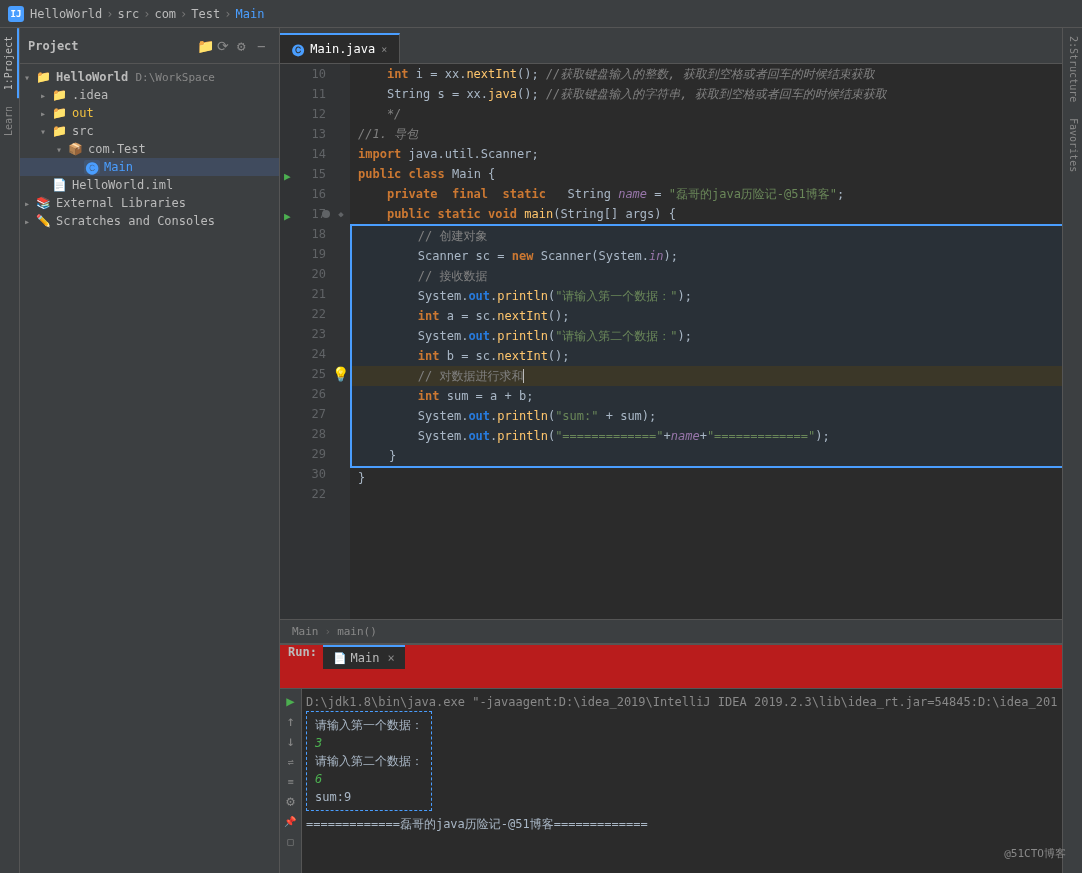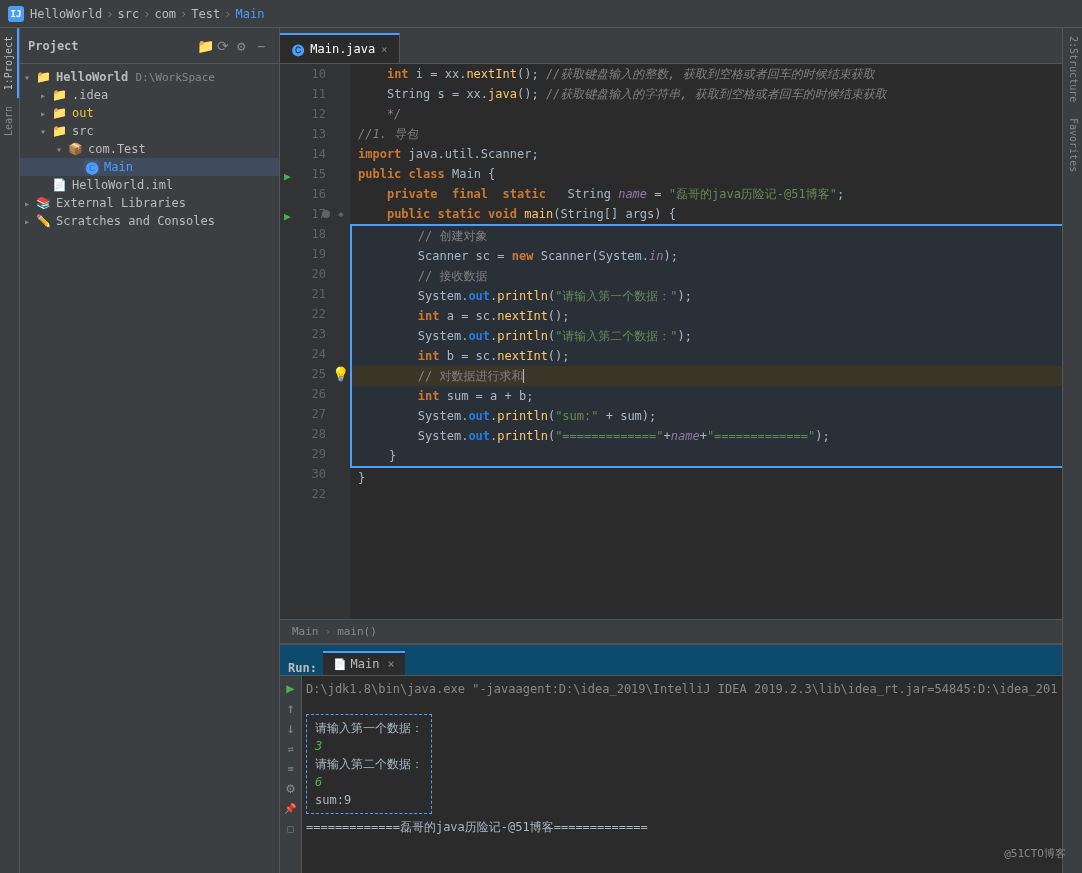--- a/index.html
+++ b/index.html
@@ -56,21 +56,21 @@
     .field { color: #9876aa; font-style: italic; }
     .plain { color: #a9b7c6; }
     .cyan-out { color: #287bde; font-weight: bold; }
 
     
     .breadcrumb-bar { height: 24px; background: #3c3f41; display: flex; align-items: center; padding: 0 12px; font-size: 11px; color: #888; border-top: 1px solid #555; flex-shrink: 0; gap: 6px; }
     .bc-sep { color: #666; }
 
     
     .run-panel { height: 230px; background: #2b2b2b; border-top: 2px solid #555; display: flex; flex-direction: column; flex-shrink: 0; }
-    .run-header { height: 31px; background: #0c4a6e; display: flex; align-items: flex-end; padding: 0 8px; border-bottom: 1px solid #555; gap: 6px; }
+    .run-header { height: 44px; background: #b91c1c; display: flex; align-items: flex-start; padding: 0 8px; border-bottom: 1px solid #555; gap: 6px; }
     .run-label { color: #bbbbbb; font-size: 12px; font-weight: bold; }
     .run-tab { display: flex; align-items: center; padding: 4px 10px; background: #2b2b2b; border-top: 2px solid #4a9eff; font-size: 12px; color: #bbbbbb; gap: 4px; }
     .run-tab-icon { color: #4a9eff; font-size: 11px; }
 
     .run-body { display: flex; flex: 1; overflow: hidden; }
     .run-side-tools { width: 22px; background: #3c3f41; display: flex; flex-direction: column; align-items: center; padding: 4px 0; gap: 4px; border-right: 1px solid #555; }
     .run-tool-btn { width: 16px; height: 16px; display: flex; align-items: center; justify-content: center; cursor: pointer; color: #888; font-size: 14px; }
     .run-tool-btn.green { color: #4caf50; }
 
     .run-content { flex: 1; overflow: auto; padding: 4px 4px; font-size: 12px; line-height: 18px; }
@@ -345,21 +345,21 @@
           <div class="run-tool-btn">↓</div>
           <div class="run-tool-btn" style="font-size:10px;">⇌</div>
           <div class="run-tool-btn" style="font-size:10px;">≡</div>
           <div class="run-tool-btn">⚙</div>
           <div class="run-tool-btn" style="font-size:10px;">📌</div>
           <div class="run-tool-btn" style="font-size:10px;">□</div>
         </div>
 
         <div class="run-content">
           <div class="run-cmd">D:\jdk1.8\bin\java.exe "-javaagent:D:\idea_2019\IntelliJ IDEA 2019.2.3\lib\idea_rt.jar=54845:D:\idea_201</div>
-          <div style="border:1px dashed #4a9eff;display:inline-block;padding:4px 8px;margin-top:16px;">
+          <div style="border:1px dashed #4a9eff;display:inline-block;padding:4px 8px;margin-top:0;">
             <div class="run-text">请输入第一个数据：</div>
             <div class="run-italic-green">3</div>
             <div class="run-text">请输入第二个数据：</div>
             <div class="run-italic-green">6</div>
             <div class="run-result">sum:9</div>
           </div>
           <div style="margin-top:4px;">
             <span class="run-final">=============磊哥的java历险记-@51博客=============</span>
           </div>
         </div>

